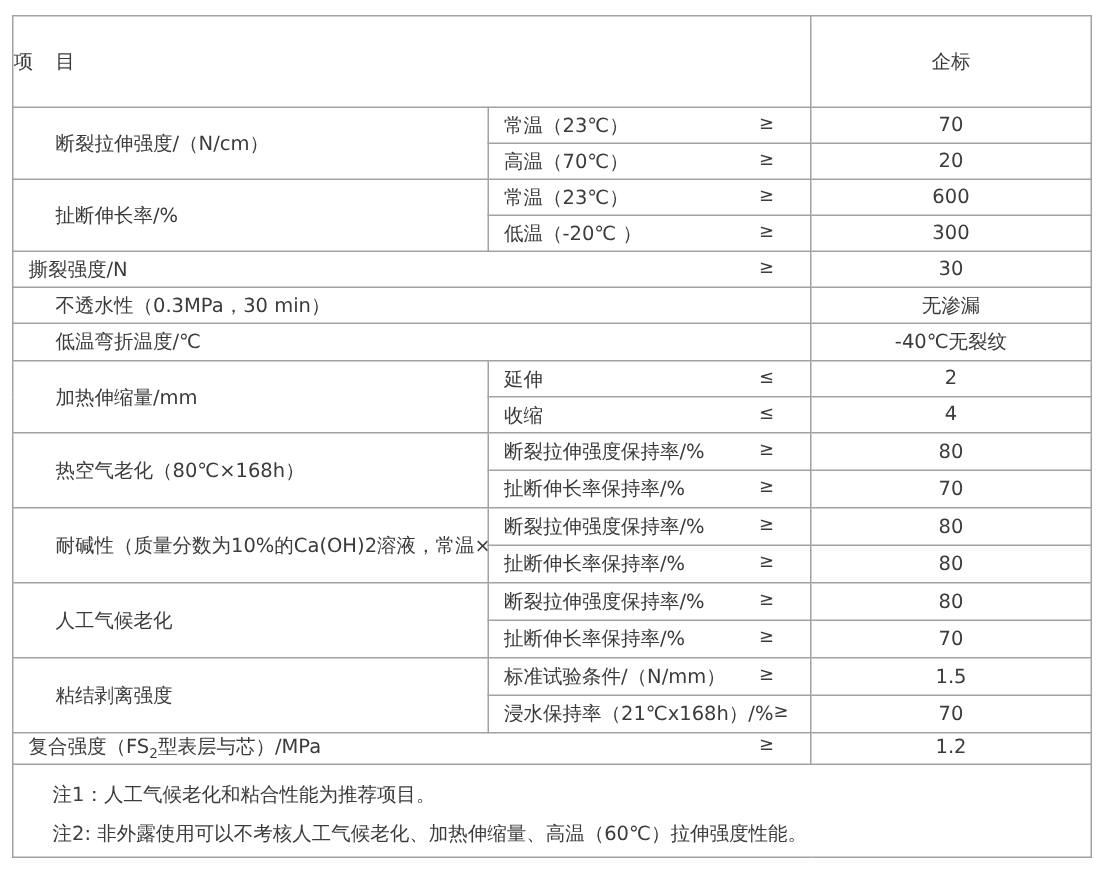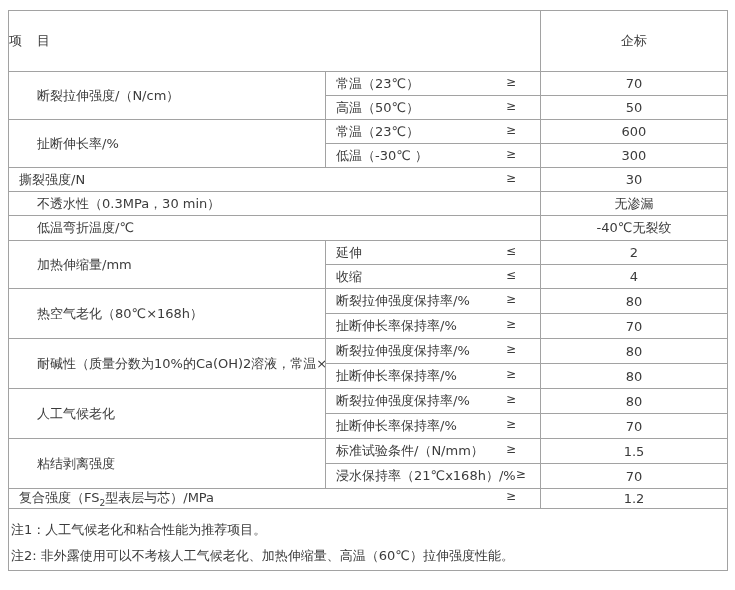--- a/index.html
+++ b/index.html
@@ -45,21 +45,21 @@
   td.label { padding-left: 28px; text-align: left; }
   td.value { text-align: center; margin-left: 28px; }
 
   .cellflex {
     display: flex; align-items: flex-start; justify-content: space-between;
     padding-left: 10px; padding-right: 24px;
   }
   .op { font-size: 12px; color: #3b3b3b; }
   sub.fs-sub { font-size: 9px; }
 
-  td.notes-cell { padding: 7px 10px 0 2px; vertical-align: top; }
+  td.notes-cell { padding: 7px 10px 0 26px; vertical-align: top; }
   .note-line { line-height: 26px; font-size: 13px; white-space: nowrap; }
 </style>
 </head>
 <body>
 
 <div class="table-wrap">
   <table class="spec">
     <colgroup>
         <col class="c1">
         <col class="c2">
@@ -78,41 +78,41 @@
             <div class="cellflex">
               <span>常温（23℃）</span>
               <span class="op">≥</span>
             </div>
           </td>
       <td class="value">70</td>
     </tr>
     <tr class="h24">
       <td>
             <div class="cellflex">
-              <span>高温（50℃）</span>
-              <span class="op">≥</span>
-            </div>
-          </td>
-      <td class="value">50</td>
+              <span>高温（70℃）</span>
+              <span class="op">≥</span>
+            </div>
+          </td>
+      <td class="value">20</td>
     </tr>
 
     <tr class="h24">
       <td class="label" rowspan="2">扯断伸长率/%</td>
       <td>
             <div class="cellflex">
               <span>常温（23℃）</span>
               <span class="op">≥</span>
             </div>
           </td>
       <td class="value">600</td>
     </tr>
     <tr class="h24">
       <td>
             <div class="cellflex">
-              <span>低温（-30℃ ）</span>
+              <span>低温（-20℃ ）</span>
               <span class="op">≥</span>
             </div>
           </td>
       <td class="value">300</td>
     </tr>
 
     <tr class="h24">
       <td colspan="2">
             <div class="cellflex">
               <span>撕裂强度/N</span>

